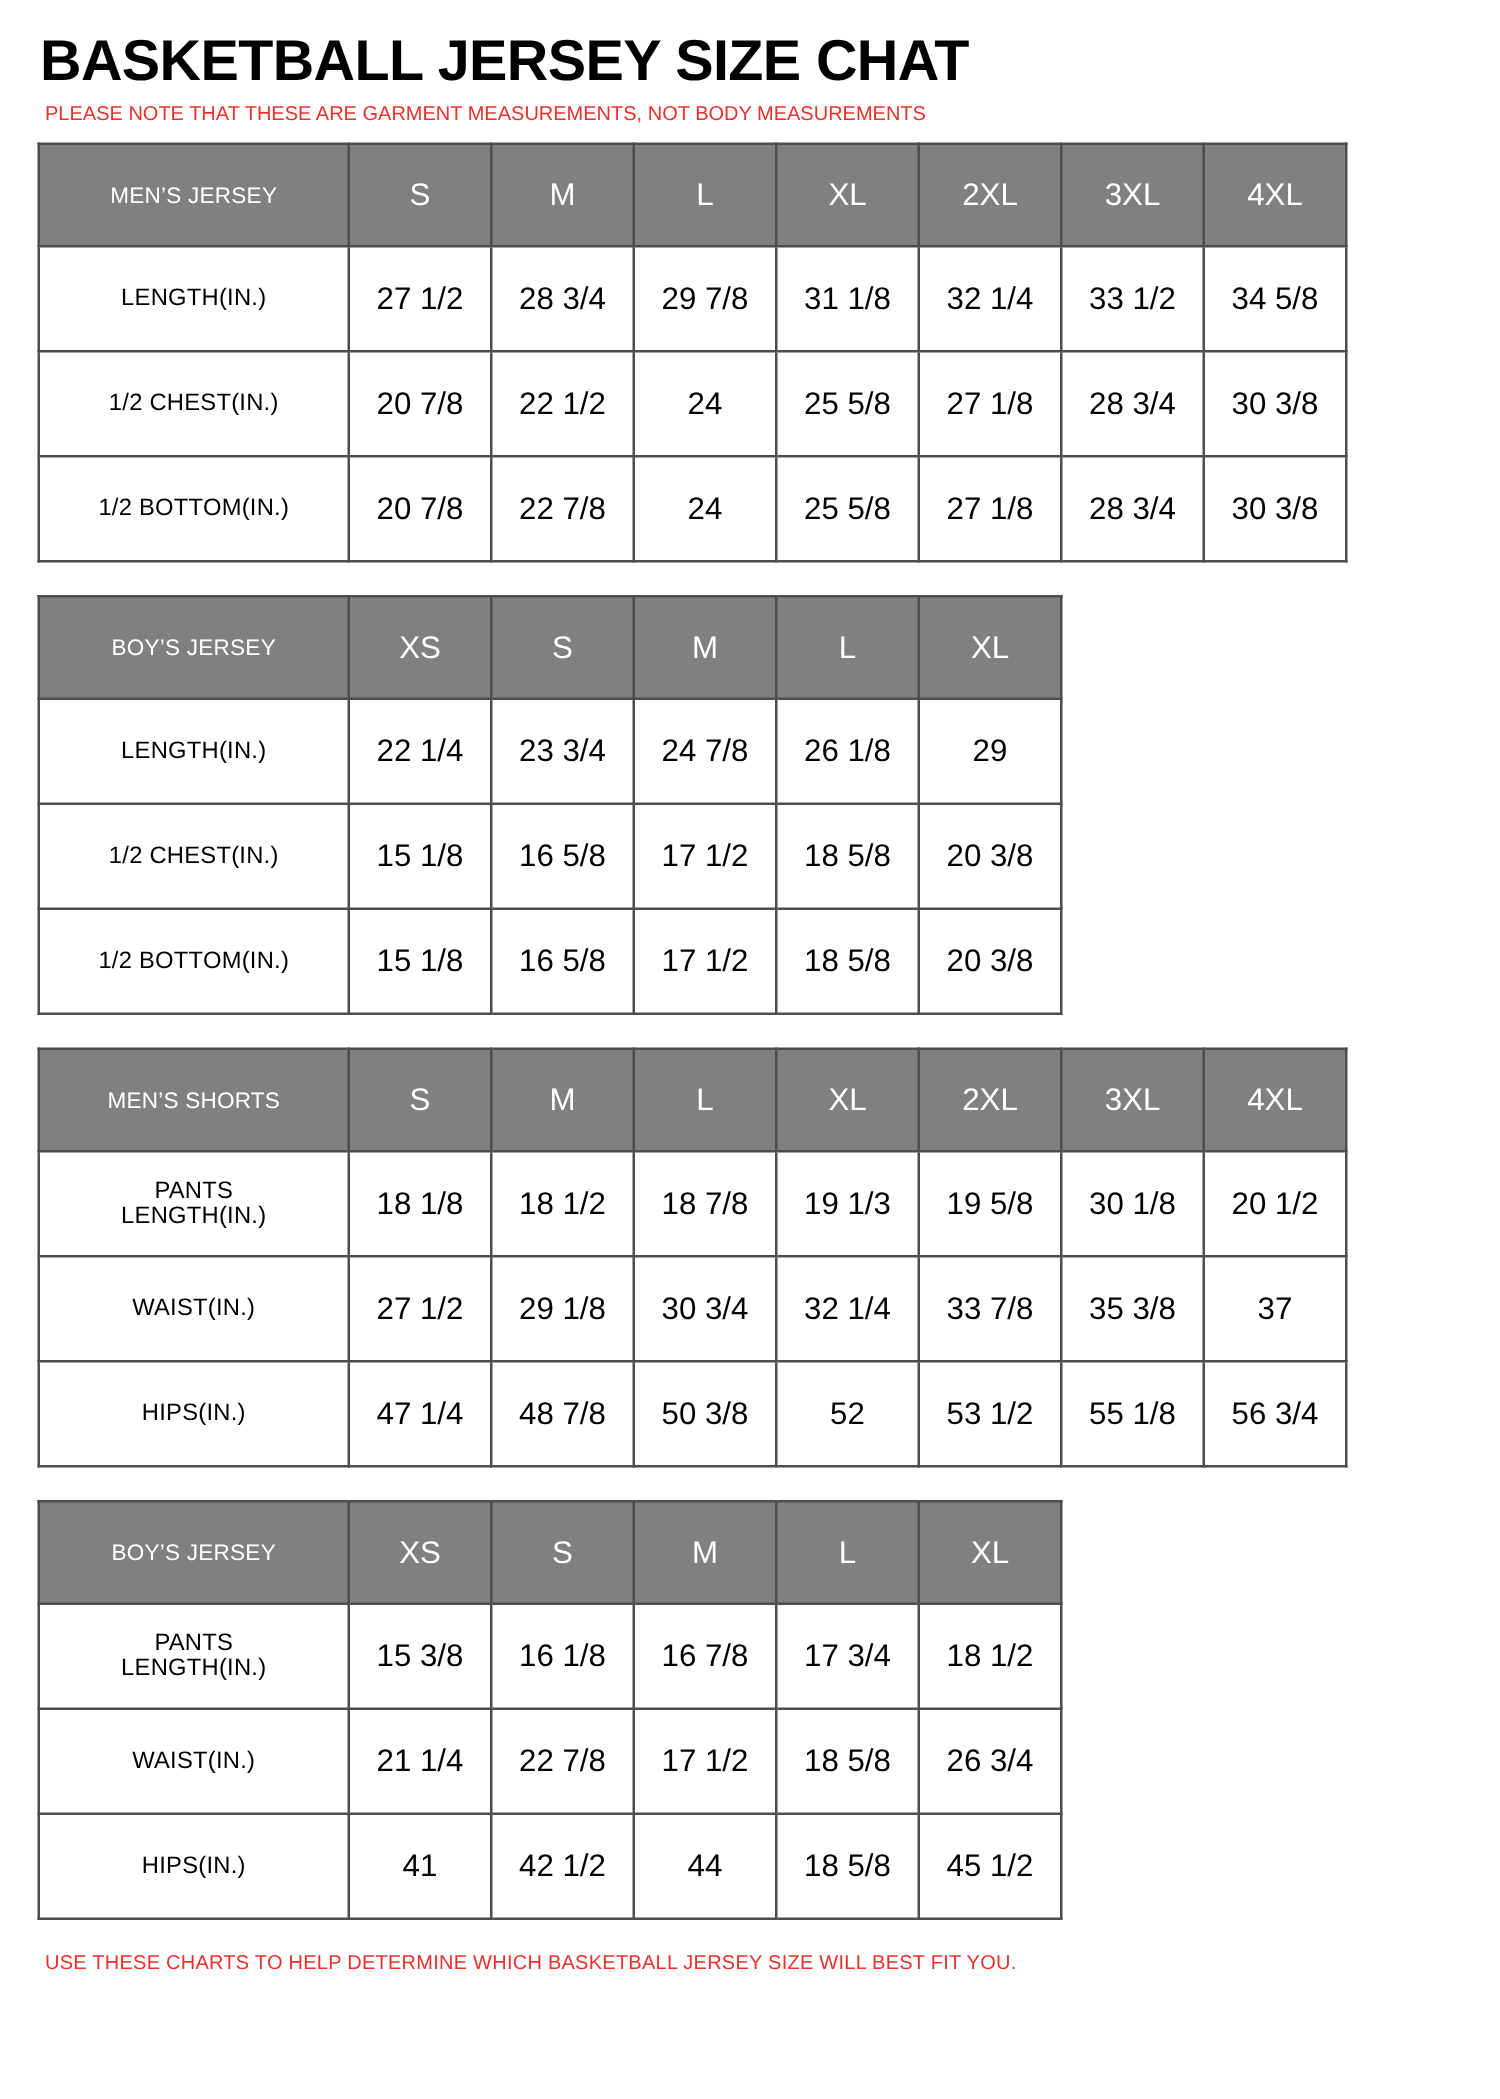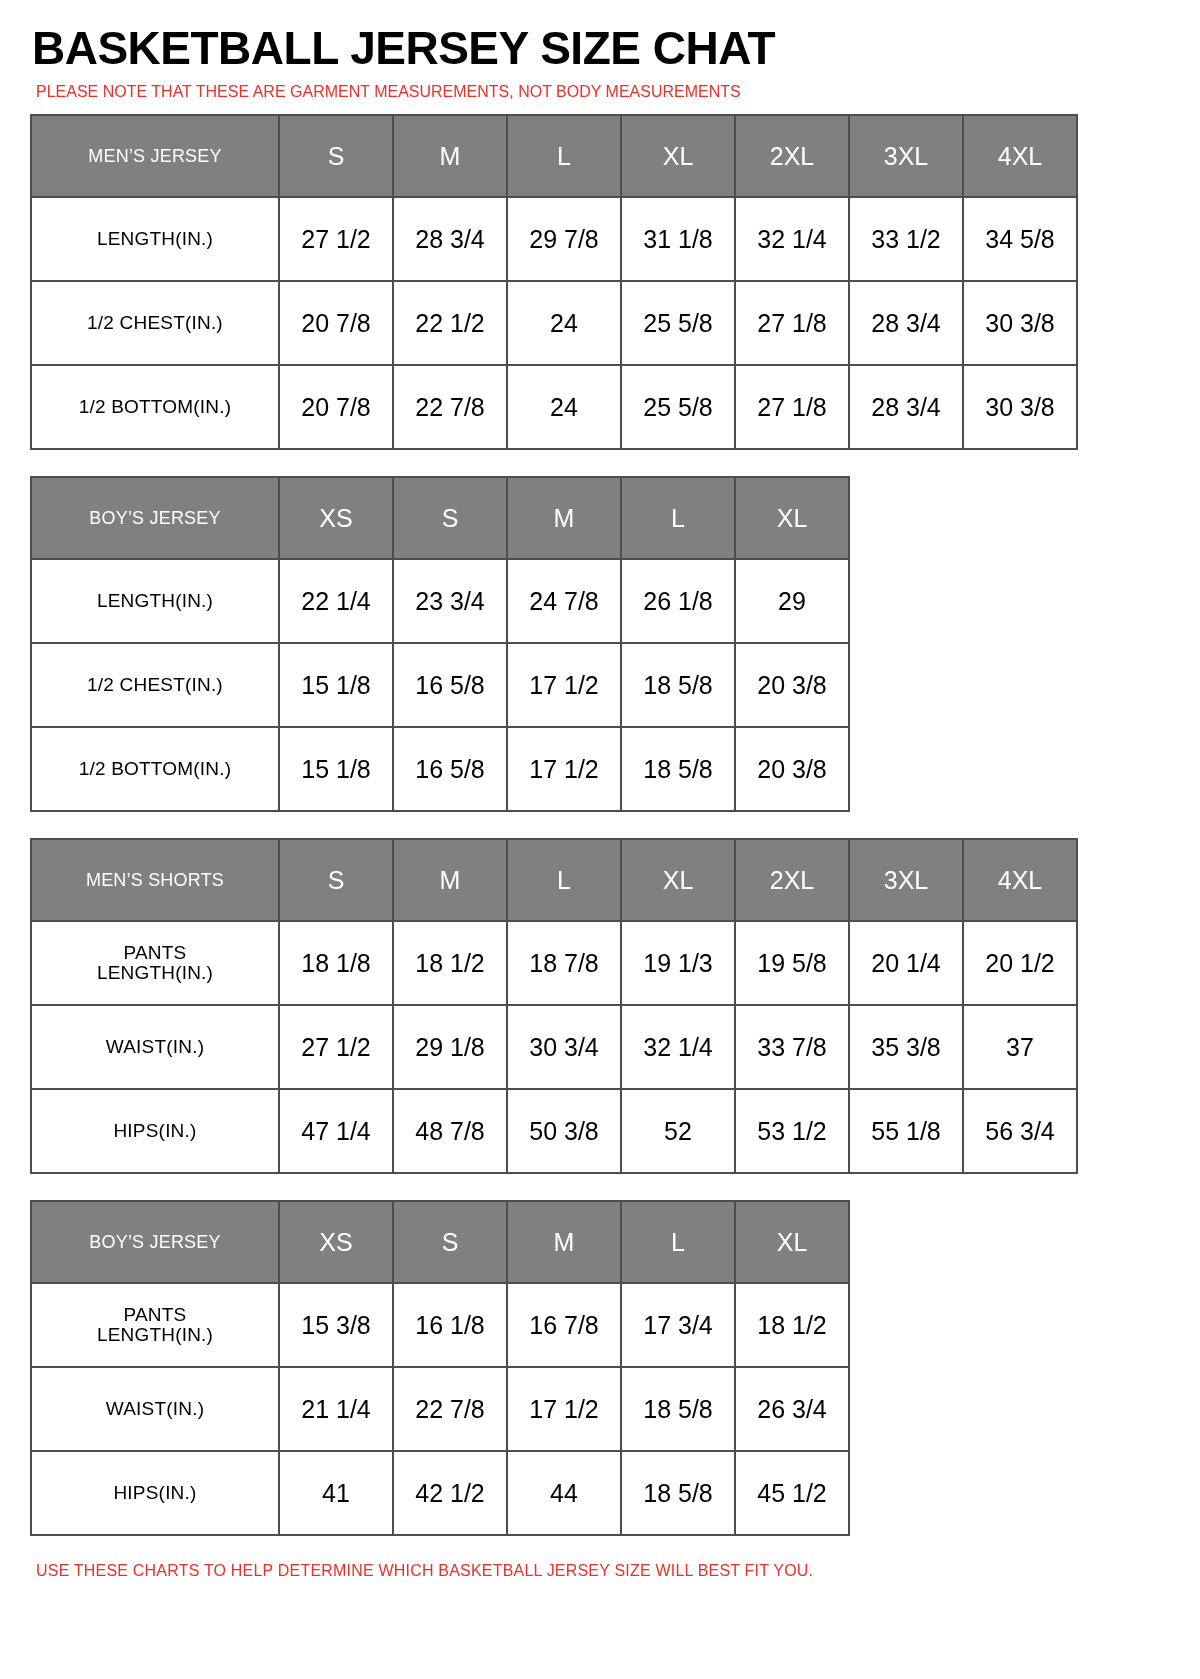--- a/index.html
+++ b/index.html
@@ -215,21 +215,21 @@
           <tr>
             <td class="rowlabel two-line">
               <div>PANTS</div>
               <div>LENGTH(IN.)</div>
             </td>
             <td>18  1/8</td>
             <td>18  1/2</td>
             <td>18  7/8</td>
             <td>19  1/3</td>
             <td>19  5/8</td>
-            <td>20  1/4</td>
+            <td>30  1/8</td>
             <td>20  1/2</td>
           </tr>
           <tr>
             <td class="rowlabel">WAIST(IN.)</td>
             <td>27  1/2</td>
             <td>29  1/8</td>
             <td>30  3/4</td>
             <td>32  1/4</td>
             <td>33  7/8</td>
             <td>35  3/8</td>

